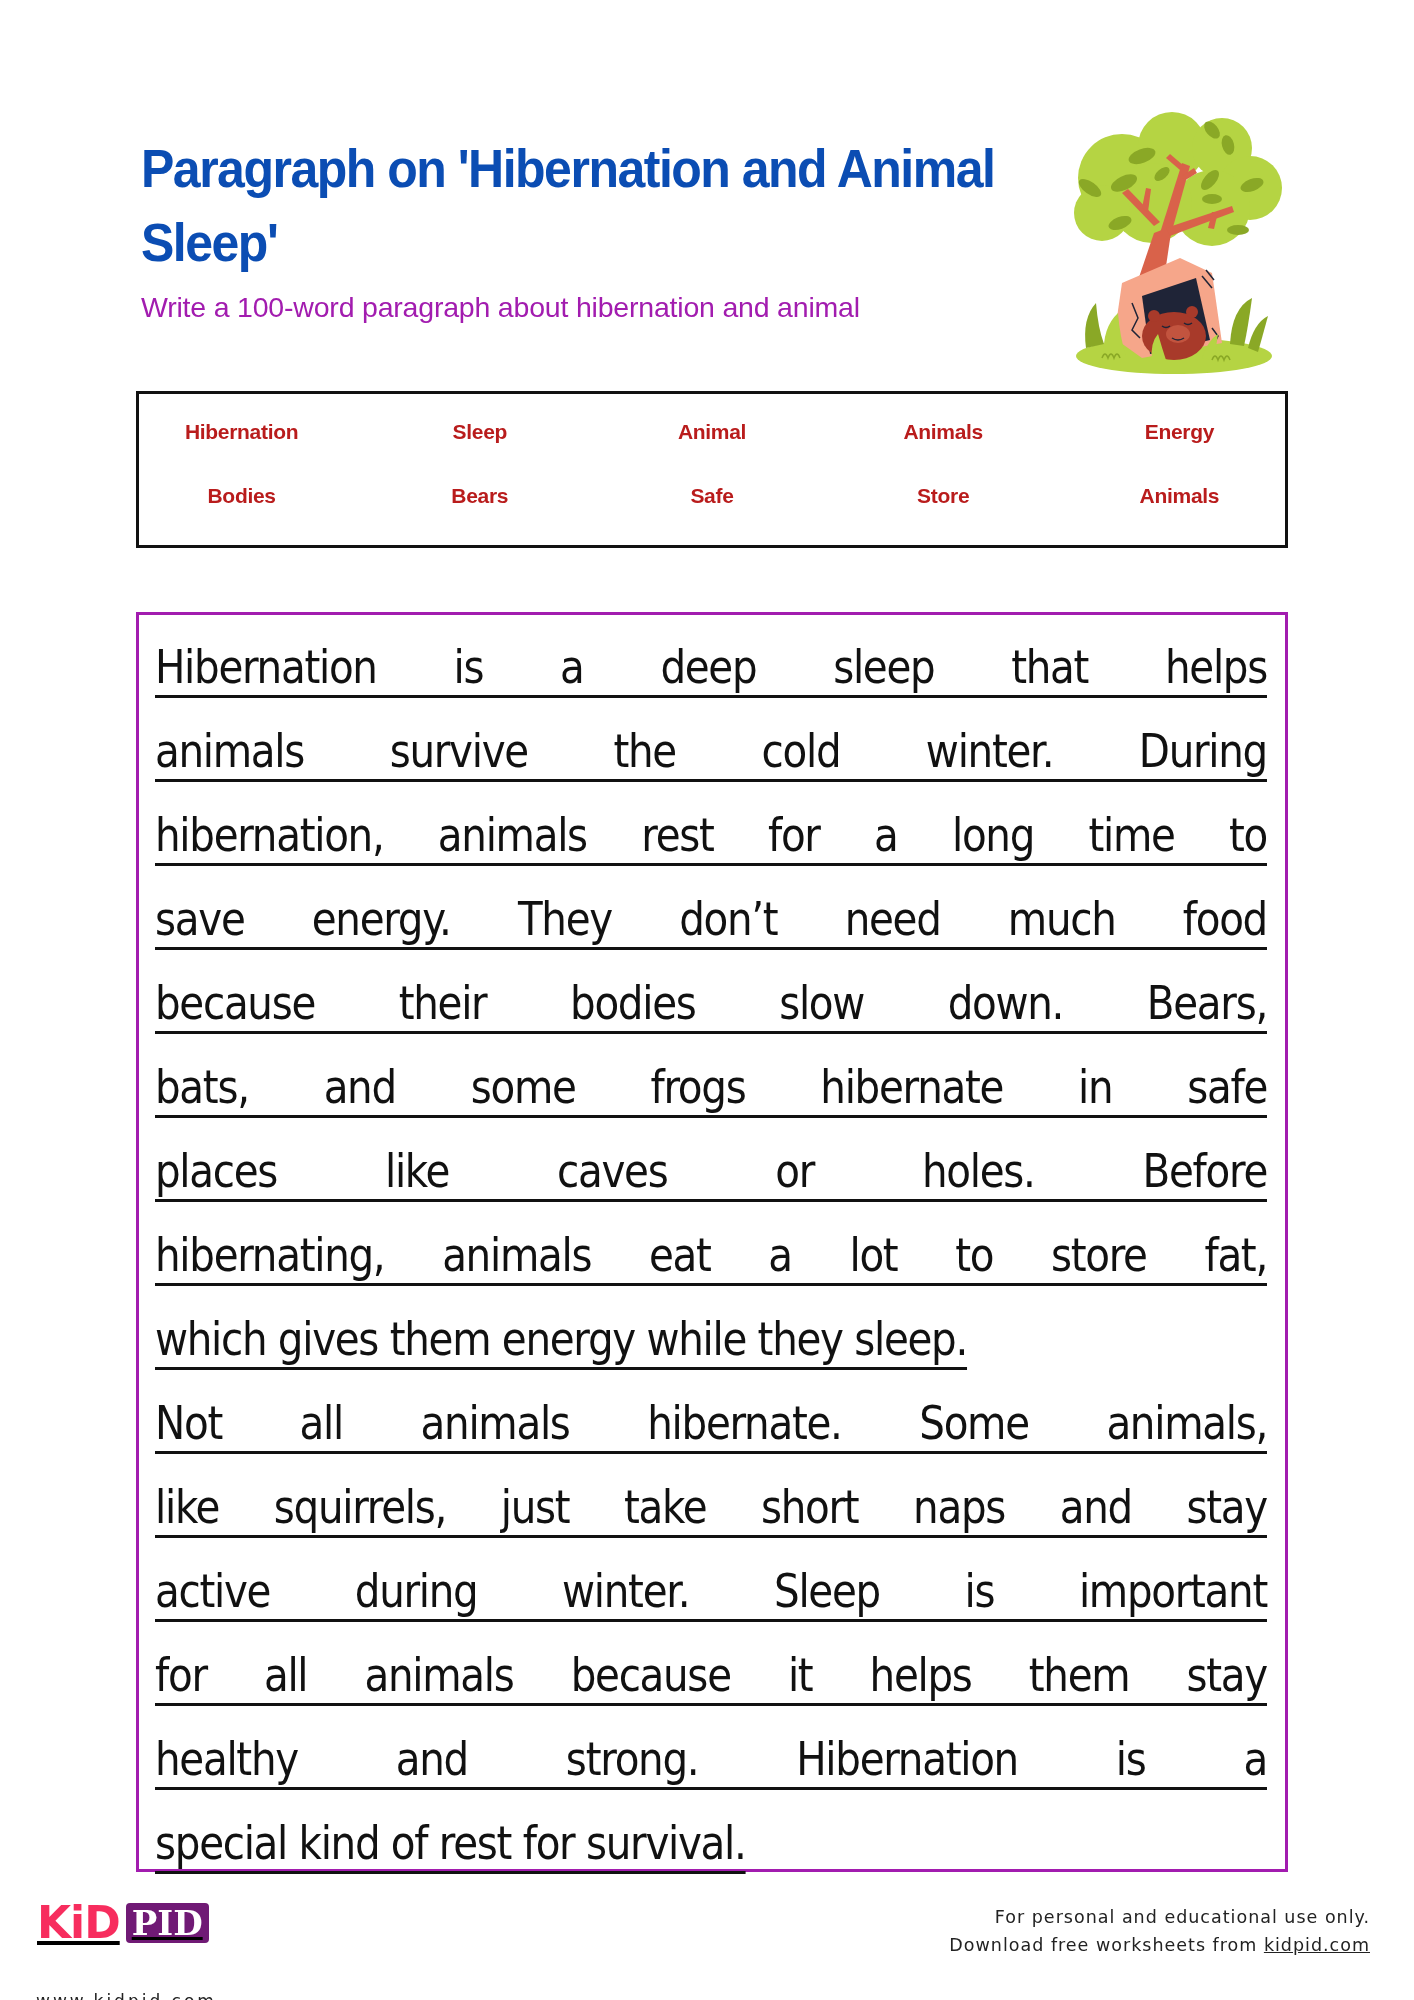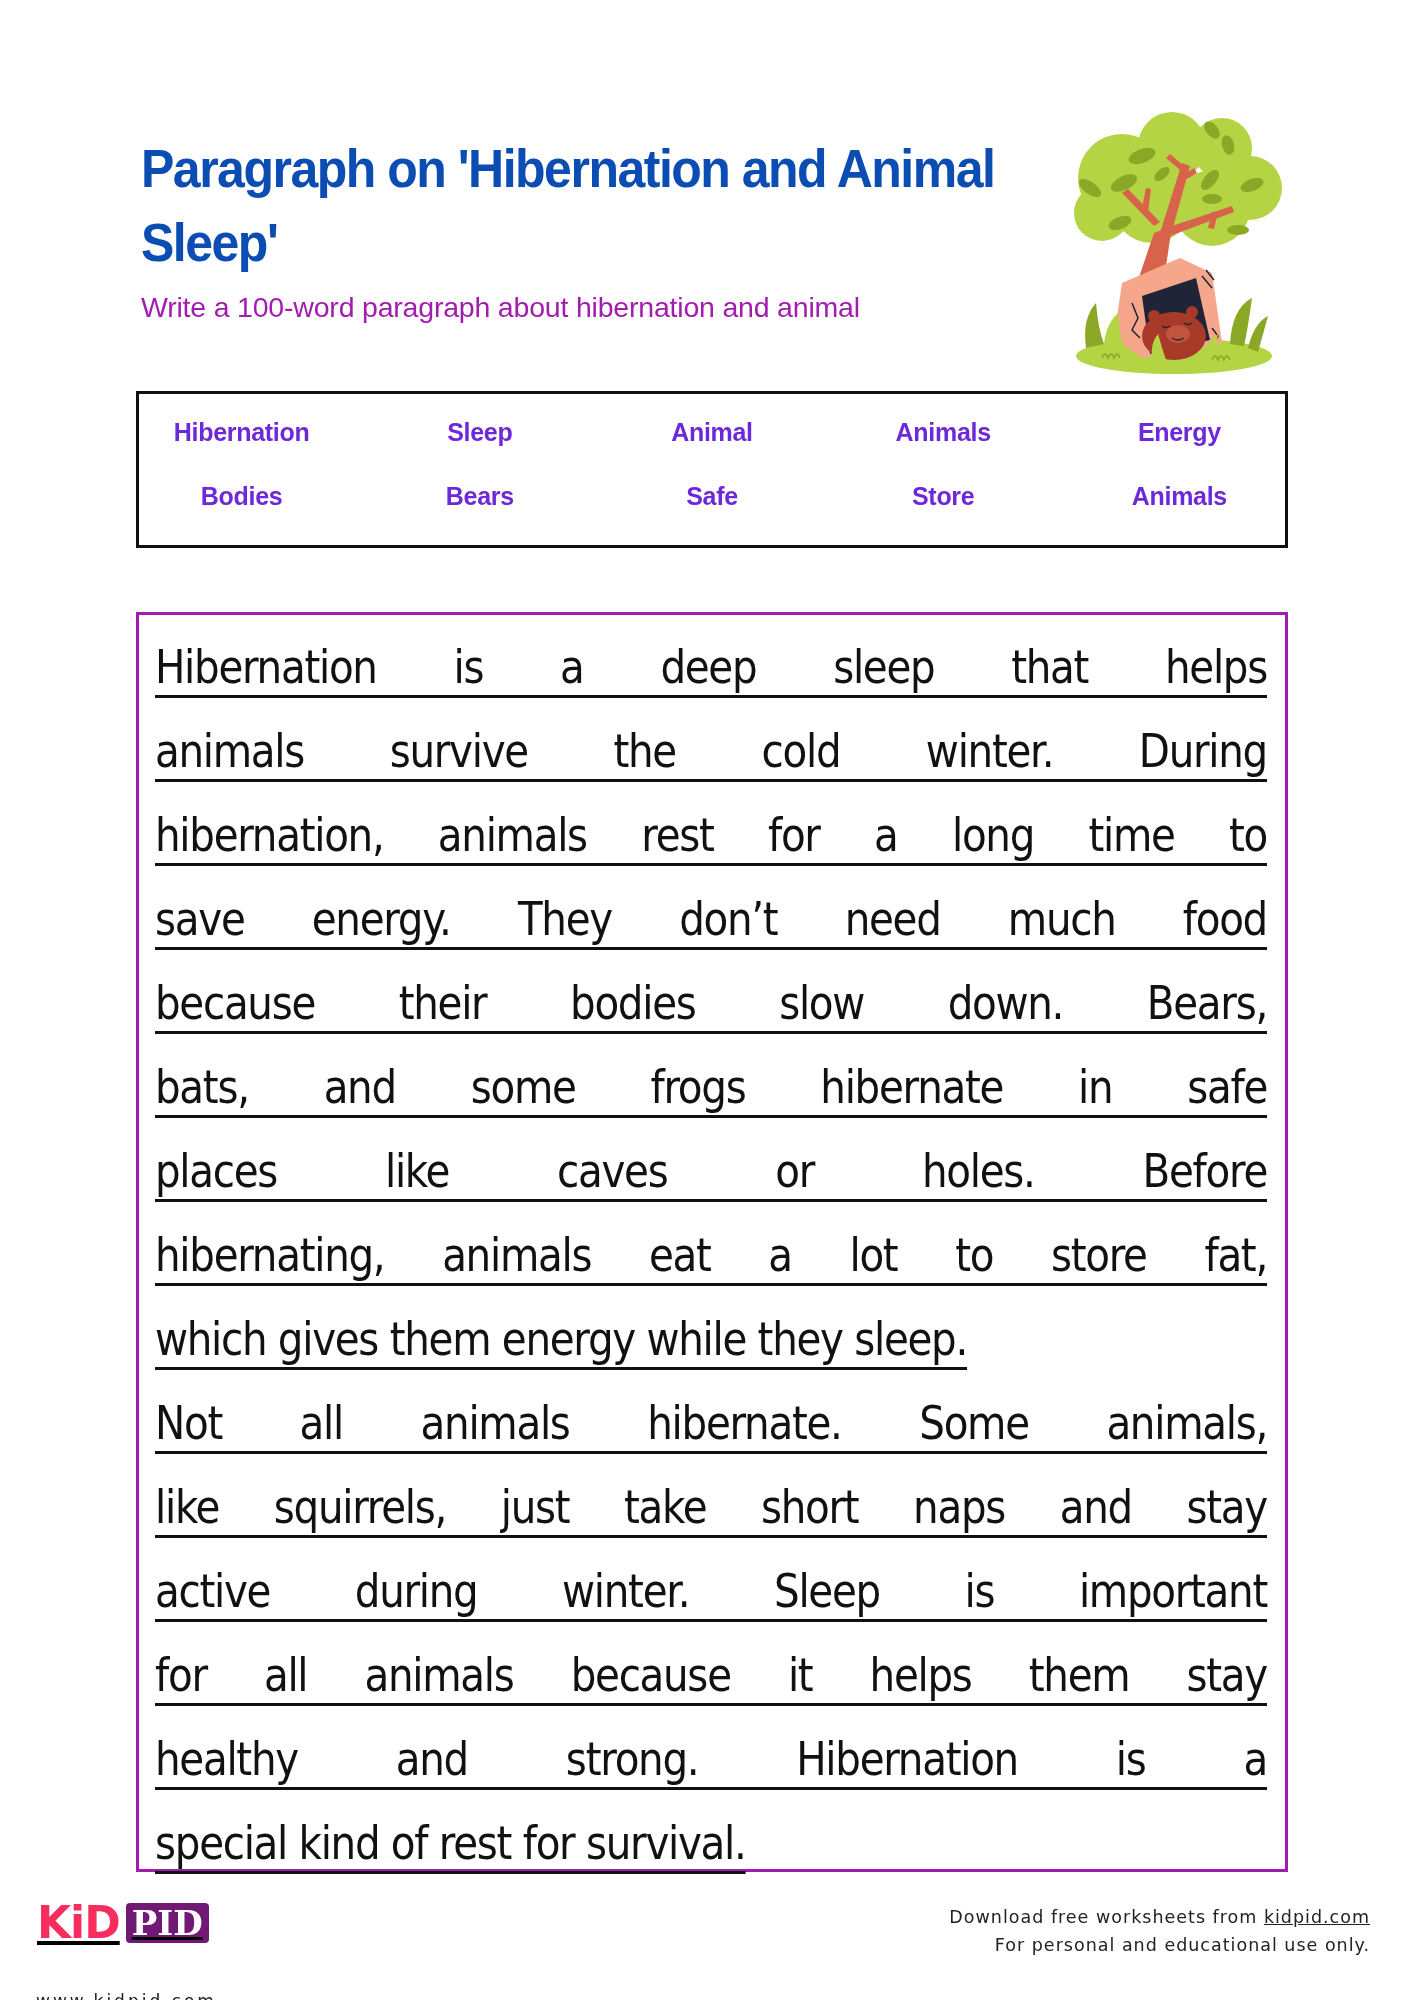--- a/index.html
+++ b/index.html
@@ -23,21 +23,21 @@
 
     .vocab-box {
       position: absolute; left: 136px; top: 391px; width: 1152px; height: 157px;
       border: 3px solid #111;
     }
     .vocab-grid {
       position: absolute; left: 0; top: 18px; width: 100%;
       display: grid; grid-template-columns: repeat(5, 1fr); row-gap: 24px;
     }
     .vocab-word {
-      text-align: center; font-weight: bold; font-size: 25px; line-height: 40px; color: #6d28d9;
+      text-align: center; font-weight: bold; font-size: 21px; line-height: 40px; color: #b91c1c;
       letter-spacing: -0.3px;
     }
     .vocab-word:nth-child(1), .vocab-word:nth-child(6) { padding-right: 24px; }
     .vocab-word:nth-child(2), .vocab-word:nth-child(7) { padding-right: 6px; }
     .vocab-word:nth-child(4), .vocab-word:nth-child(9) { padding-left: 4px; }
     .vocab-word:nth-child(5), .vocab-word:nth-child(10) { padding-left: 18px; }
 
     .para-box {
       position: absolute; left: 136px; top: 612px; width: 1152px; height: 1260px;
       border: 3px solid #a21caf;
@@ -198,17 +198,17 @@
   </div>
 </section>
 
 <div class="logo">
   <span class="logo-kid">KiD</span>
   <span class="logo-pid">PID</span>
 </div>
 <div class="logo-url">www.kidpid.com</div>
 
 <div class="footer-note">
+  <div>For personal and educational use only.</div>
   <div>
     <span>Download free worksheets from </span><a class="footer-link">kidpid.com</a>
   </div>
-  <div>For personal and educational use only.</div>
 </div>
 
 </body></html>

